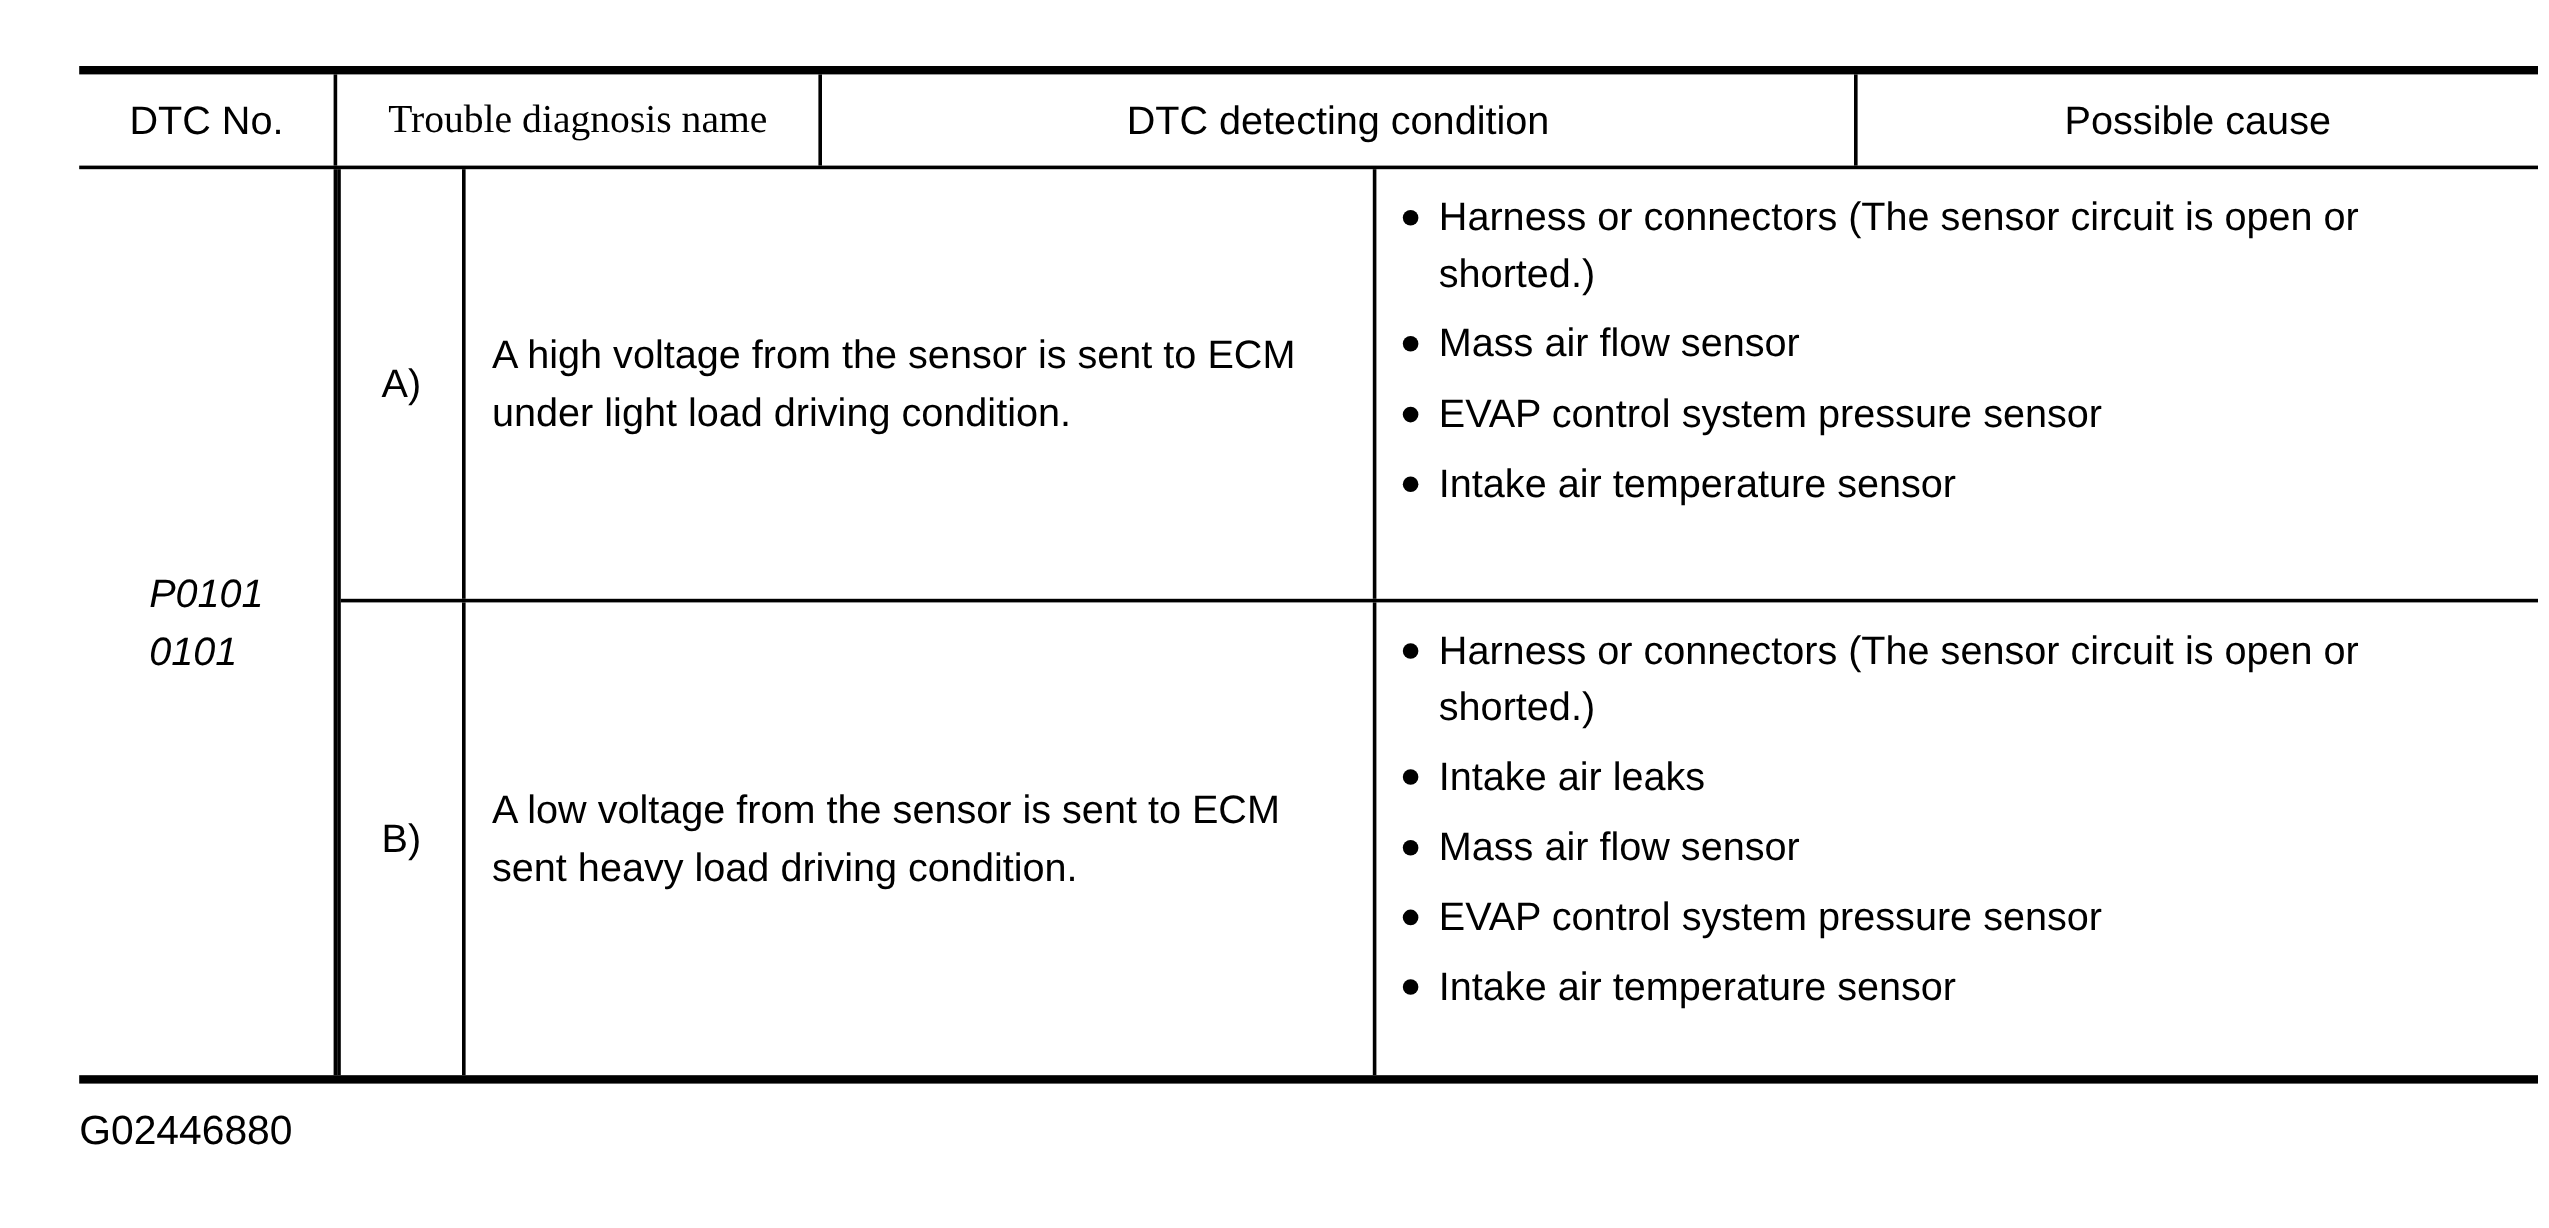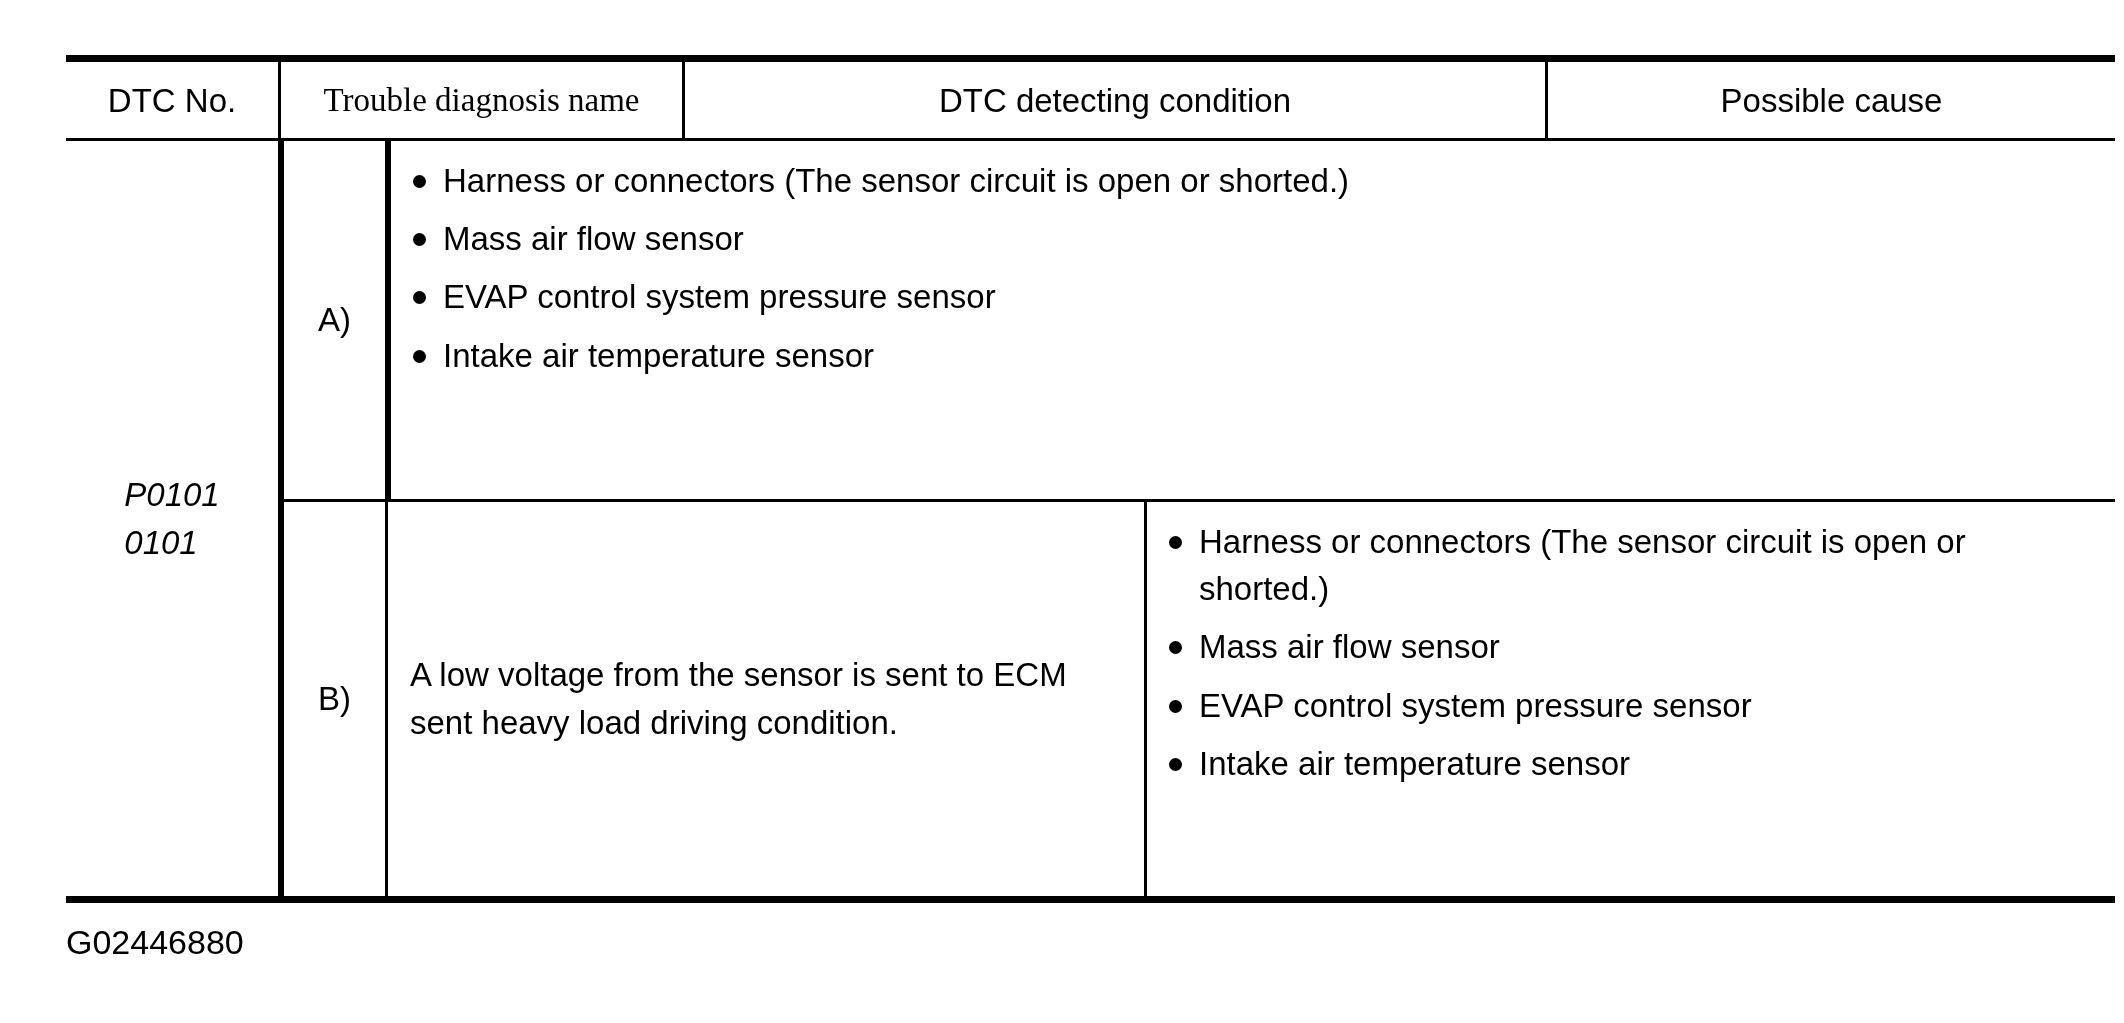--- a/index.html
+++ b/index.html
@@ -198,20 +198,21 @@
       <div class="vsep"></div>
 
 
       <div class="vsep"></div>
 
       <div class="cond-cause">
 
         <div class="subrow subrow-a">
           <div class="cell-marker">A)</div>
           <div class="vsep"></div>
+          <div class="cell-cond">A high voltage from the sensor is sent to ECM under light load driving condition.</div>
           <div class="vsep"></div>
           <div class="cell-cause">
             <ul class="causes">
               <li><span class="bullet"></span><span>Harness or connectors (The sensor circuit is open or shorted.)</span></li>
               <li><span class="bullet"></span><span>Mass air flow sensor</span></li>
               <li><span class="bullet"></span><span>EVAP control system pressure sensor</span></li>
               <li><span class="bullet"></span><span>Intake air temperature sensor</span></li>
             </ul>
           </div>
         </div>
@@ -219,20 +220,21 @@
         <div class="subrow-sep"></div>
 
         <div class="subrow subrow-b">
           <div class="cell-marker">B)</div>
           <div class="vsep"></div>
           <div class="cell-cond">A low voltage from the sensor is sent to ECM sent heavy load driving condition.</div>
           <div class="vsep"></div>
           <div class="cell-cause">
             <ul class="causes">
               <li><span class="bullet"></span><span>Harness or connectors (The sensor circuit is open or shorted.)</span></li>
+              <li><span class="bullet"></span><span>Intake air leaks</span></li>
               <li><span class="bullet"></span><span>Mass air flow sensor</span></li>
               <li><span class="bullet"></span><span>EVAP control system pressure sensor</span></li>
               <li><span class="bullet"></span><span>Intake air temperature sensor</span></li>
             </ul>
           </div>
         </div>
 
       </div>
     </div>
 

